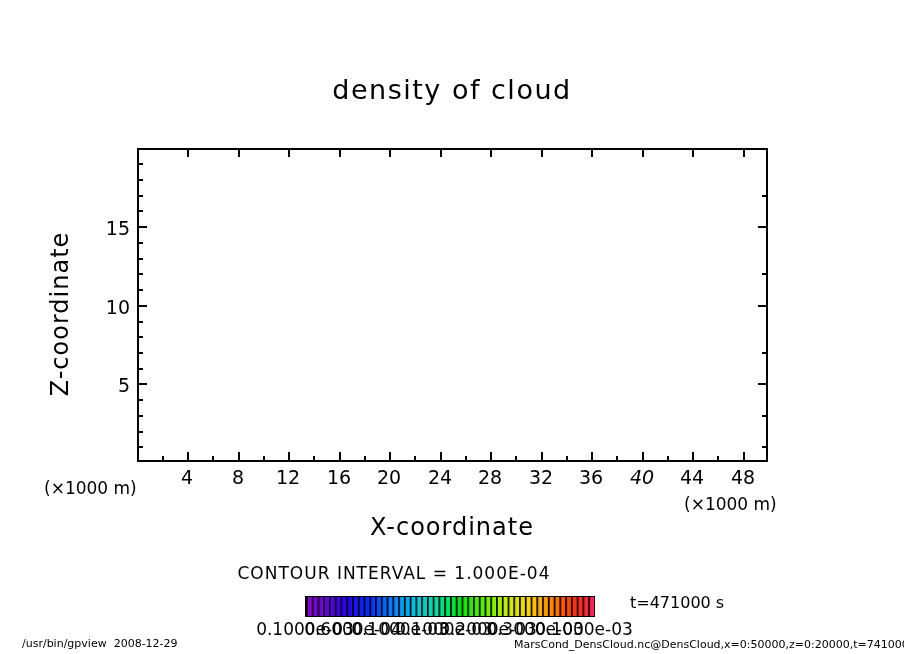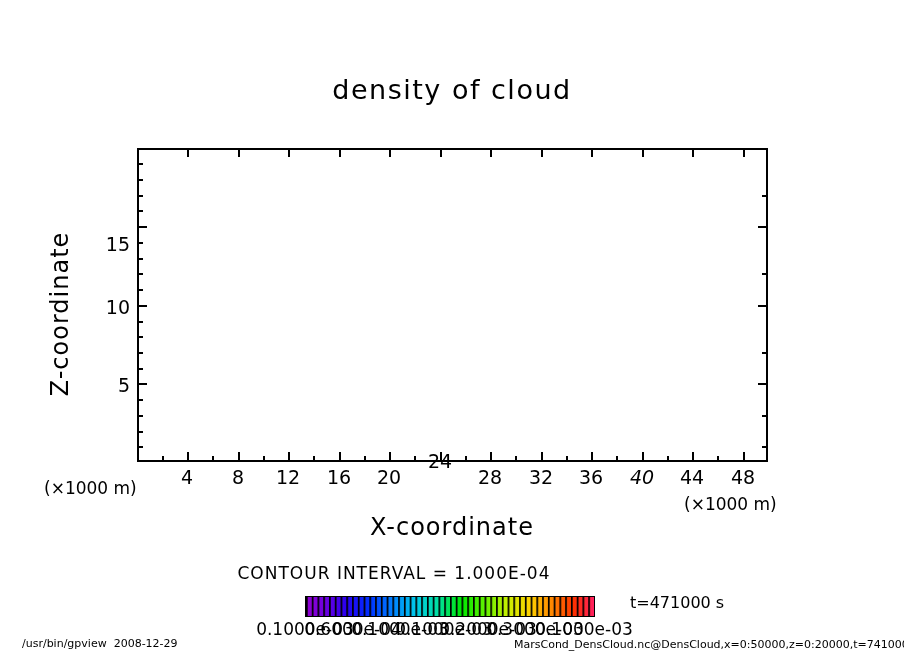--- a/index.html
+++ b/index.html
@@ -263,21 +263,21 @@
   <div class="abs tick-x" style="left:692px;top:148px;height:9px;"></div>
   <div class="abs tick-x" style="left:743px;top:148px;height:9px;"></div>
 </div>
 
 <div class="abs">
   <div class="abs xlab" style="left:187px;top:466px;">4</div>
   <div class="abs xlab" style="left:238px;top:466px;">8</div>
   <div class="abs xlab" style="left:288px;top:466px;">12</div>
   <div class="abs xlab" style="left:339px;top:466px;">16</div>
   <div class="abs xlab" style="left:389px;top:466px;">20</div>
-  <div class="abs xlab" style="left:440px;top:450px;">24</div>
+  <div class="abs xlab" style="left:440px;top:466px;">24</div>
   <div class="abs xlab" style="left:490px;top:466px;">28</div>
   <div class="abs xlab" style="left:541px;top:466px;">32</div>
   <div class="abs xlab" style="left:591px;top:466px;">36</div>
   <div class="abs xlab" style="left:642px;top:466px;font-style:italic;">40</div>
   <div class="abs xlab" style="left:692px;top:466px;">44</div>
   <div class="abs xlab" style="left:743px;top:466px;">48</div>
 </div>
 
 <div class="abs">
 
@@ -308,21 +308,21 @@
   <div class="abs tick-y" style="left:762px;top:446px;width:6px;"></div>
   <div class="abs tick-y" style="left:762px;top:415px;width:6px;"></div>
   <div class="abs tick-y" style="left:762px;top:352px;width:6px;"></div>
   <div class="abs tick-y" style="left:762px;top:273px;width:6px;"></div>
   <div class="abs tick-y" style="left:762px;top:195px;width:6px;"></div>
 </div>
 
 <div class="abs">
   <div class="abs ylab" style="left:84px;top:374px;">5</div>
   <div class="abs ylab" style="left:84px;top:296px;">10</div>
-  <div class="abs ylab" style="left:84px;top:217px;margin-top:16px;">15</div>
+  <div class="abs ylab" style="left:84px;top:217px;">15</div>
 </div>
 
 <div class="abs" id="xaxis-unit-left">(×1000 m)</div>
 <div class="abs" id="xaxis-unit-right">(×1000 m)</div>
 <div class="abs" id="xaxis-title">X-coordinate</div>
 <div class="abs" id="yaxis-title">Z-coordinate</div>
 
 <div class="abs" id="contour-interval">CONTOUR INTERVAL = 1.000E-04</div>
 
 <div class="abs" id="colorbar-wrap">

